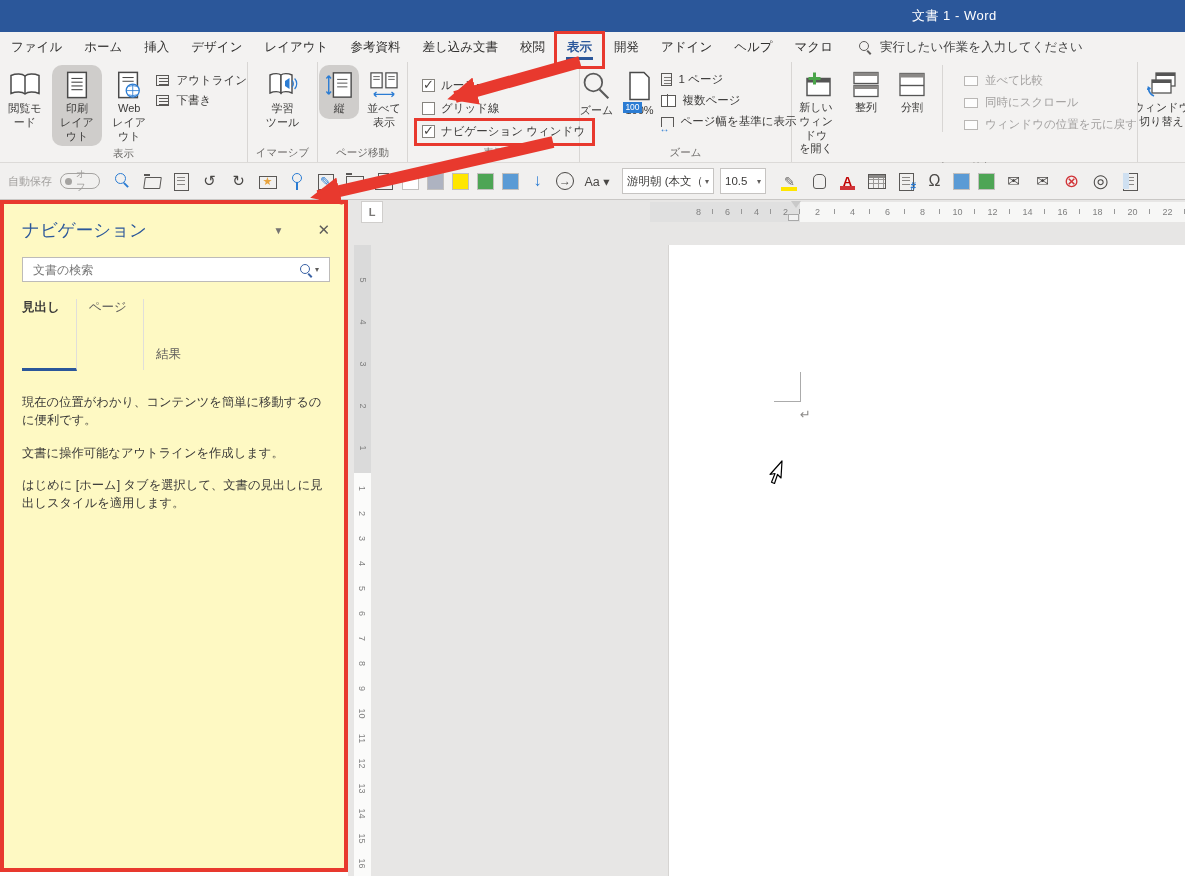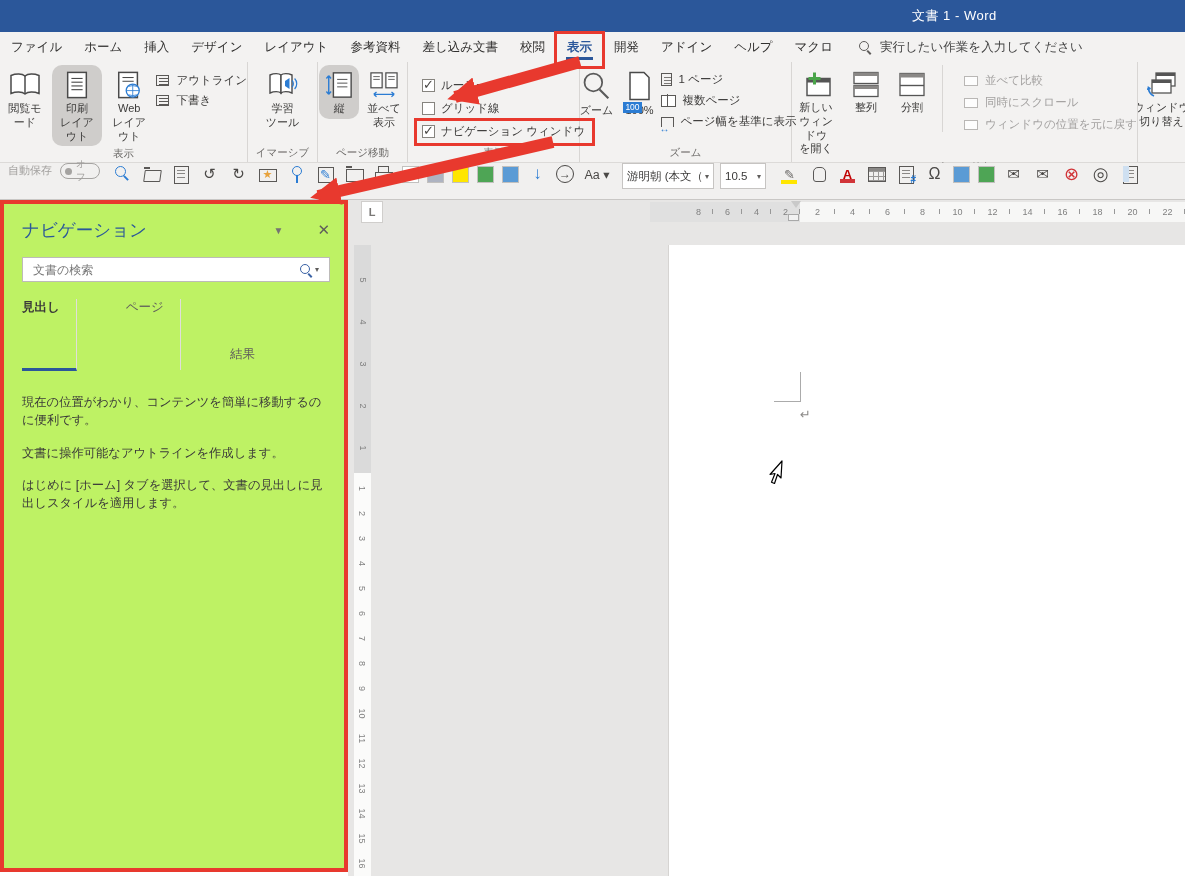--- a/index.html
+++ b/index.html
@@ -51,21 +51,21 @@
   .ic-win2::before{content:"";position:absolute;left:3px;top:-4px;width:14px;height:10px;border:1.3px solid #b9b7b5;background:#fdfdfd;z-index:-1;}
 
   .cbrow{display:flex;align-items:center;gap:6px;font-size:11.5px;color:var(--ink);position:relative;white-space:nowrap;}
   .cbx{width:13px;height:13px;border:1px solid #86847f;background:#fff;position:relative;flex:none;}
   .cbrow[data-checked="true"] .cbx::after{content:"✓";position:absolute;left:0px;top:-3px;font-size:13px;color:#484644;}
   .cbrow.annot::before{content:"";position:absolute;inset:-6px -10px -7px -8px;border:3.5px solid var(--red);z-index:40;}
 
   .badge100{position:absolute;left:2px;bottom:7px;background:#2b7cd3;color:#fff;font-size:8.5px;padding:0 2px;line-height:11px;}
 
   
-  .quickbar{position:absolute;left:0;top:163px;width:1185px;height:37px;background:#f1f0ef;border-bottom:1px solid #c9c7c5;display:flex;align-items:flex-start;padding-left:8px;}
+  .quickbar{position:absolute;left:0;top:163px;width:1185px;height:37px;background:#f1f0ef;border-bottom:1px solid #c9c7c5;display:flex;align-items:center;padding-left:8px;}
   .autosave{font-size:11px;color:#a19f9d;margin-right:8px;white-space:nowrap;}
   .toggle{width:40px;height:16px;border:1px solid #a5a3a1;border-radius:9px;display:flex;align-items:center;gap:4px;padding:0 4px;color:#a19f9d;font-size:9.5px;margin-right:12px;flex:none;}
   .toggle .dot{width:7px;height:7px;border-radius:50%;background:#a5a3a1;flex:none;}
   .qicons{display:flex;align-items:center;gap:8px;}
   .qi{width:21px;height:22px;display:inline-flex;align-items:center;justify-content:center;font-size:15px;color:#4a4846;position:relative;flex:none;}
   .qi[data-name$="swatch"],.qi[data-name$="swatch-2"]{width:17px;height:17px;border:1px solid #c2c0be;}
   .qi[data-name="search-document-icon"]::before{content:"";width:9px;height:9px;border:1.7px solid #2b7cd3;border-radius:50%;position:absolute;left:3px;top:3px;}
   .qi[data-name="search-document-icon"]::after{content:"";width:2px;height:6px;background:#2b7cd3;position:absolute;left:13px;top:12px;transform:rotate(-45deg);}
   .qi[data-name="open-folder-icon"]::before{content:"";width:15px;height:10px;border:1.4px solid #5a5856;border-radius:1px;position:absolute;left:3px;top:7px;transform:skewX(-8deg);}
   .qi[data-name="open-folder-icon"]::after{content:"";width:6px;height:2px;background:#5a5856;position:absolute;left:3px;top:4px;}
@@ -96,29 +96,29 @@
     repeating-linear-gradient(transparent 0 3.5px,#9a9896 3.5px 4.5px);}
   .qi[data-name="symbol-omega-icon"]{font-size:16px;}
   .qi[data-name="send-mail-icon"],.qi[data-name="forward-mail-icon"]{font-size:15px;}
   .qi[data-name="cancel-icon"]{font-size:18px;}
   .qi[data-name="target-icon"]{font-size:18px;}
   .dd{font-size:8px;color:#5f5d5b;margin-left:2px;}
   .fontbox{height:22px;border:1px solid #c6c4c2;background:#fff;display:flex;align-items:center;font-size:11.5px;color:var(--ink);padding:12px 4px;margin:0 3px;white-space:nowrap;overflow:hidden;}
   .fontbox .nm{flex:1;overflow:hidden;}
 
   
-  .navpane{position:absolute;left:0;top:200px;width:348px;height:672px;background:#bef264;border:4px solid var(--red);z-index:30;padding:14px 14px 0 18px;}
+  .navpane{position:absolute;left:0;top:200px;width:348px;height:672px;background:#fef9c3;border:4px solid var(--red);z-index:30;padding:14px 14px 0 18px;}
   .nav-titlerow{display:flex;align-items:center;}
   .nav-title{color:#2b579a;font-size:17.5px;flex:1;}
   .nav-dd{color:#767472;font-size:10px;margin-right:34px;}
   .nav-close{color:#5f5d5b;font-size:15px;}
   .nav-search{margin-top:15px;height:25px;background:#fff;border:1px solid #bdbbb9;display:flex;align-items:center;padding:0 10px;}
   .nav-search input{flex:1;border:none;outline:none;font-size:12px;color:#444;background:transparent;}
   .nav-search input::placeholder{color:#767676;opacity:1;}
-  .nav-tabs{margin-top:17px;display:flex;font-size:12.5px;color:var(--gray);gap:37px;}
+  .nav-tabs{margin-top:17px;display:flex;font-size:12.5px;color:var(--gray);}
   .ntab{padding:0 14px 7px 0;margin-right:12px;border-right:1px solid #e0deda;padding-right:16px;}
   .ntab:last-child{border-right:none;margin-top:47px;}
   .ntab.active{color:#3b3a39;font-weight:bold;border-bottom:3px solid var(--accent);margin-bottom:-1px;}
   .nav-body{margin-top:24px;font-size:12.3px;color:#3b3a39;line-height:1.45;display:flex;flex-direction:column;gap:15px;padding-right:4px;}
 
   
   .docarea{position:absolute;left:348px;top:200px;width:837px;height:676px;background:var(--docbg);}
   .tabsel{position:absolute;left:13px;top:1px;width:22px;height:22px;background:#fff;border:1px solid #d0cecc;color:#7a7876;font-size:11px;font-weight:bold;display:flex;align-items:center;justify-content:center;}
   .hruler{position:absolute;left:302px;top:2px;height:20px;display:flex;}
   .hruler .seg-l{width:150px;background:#e0e0e0;display:flex;justify-content:flex-end;}

